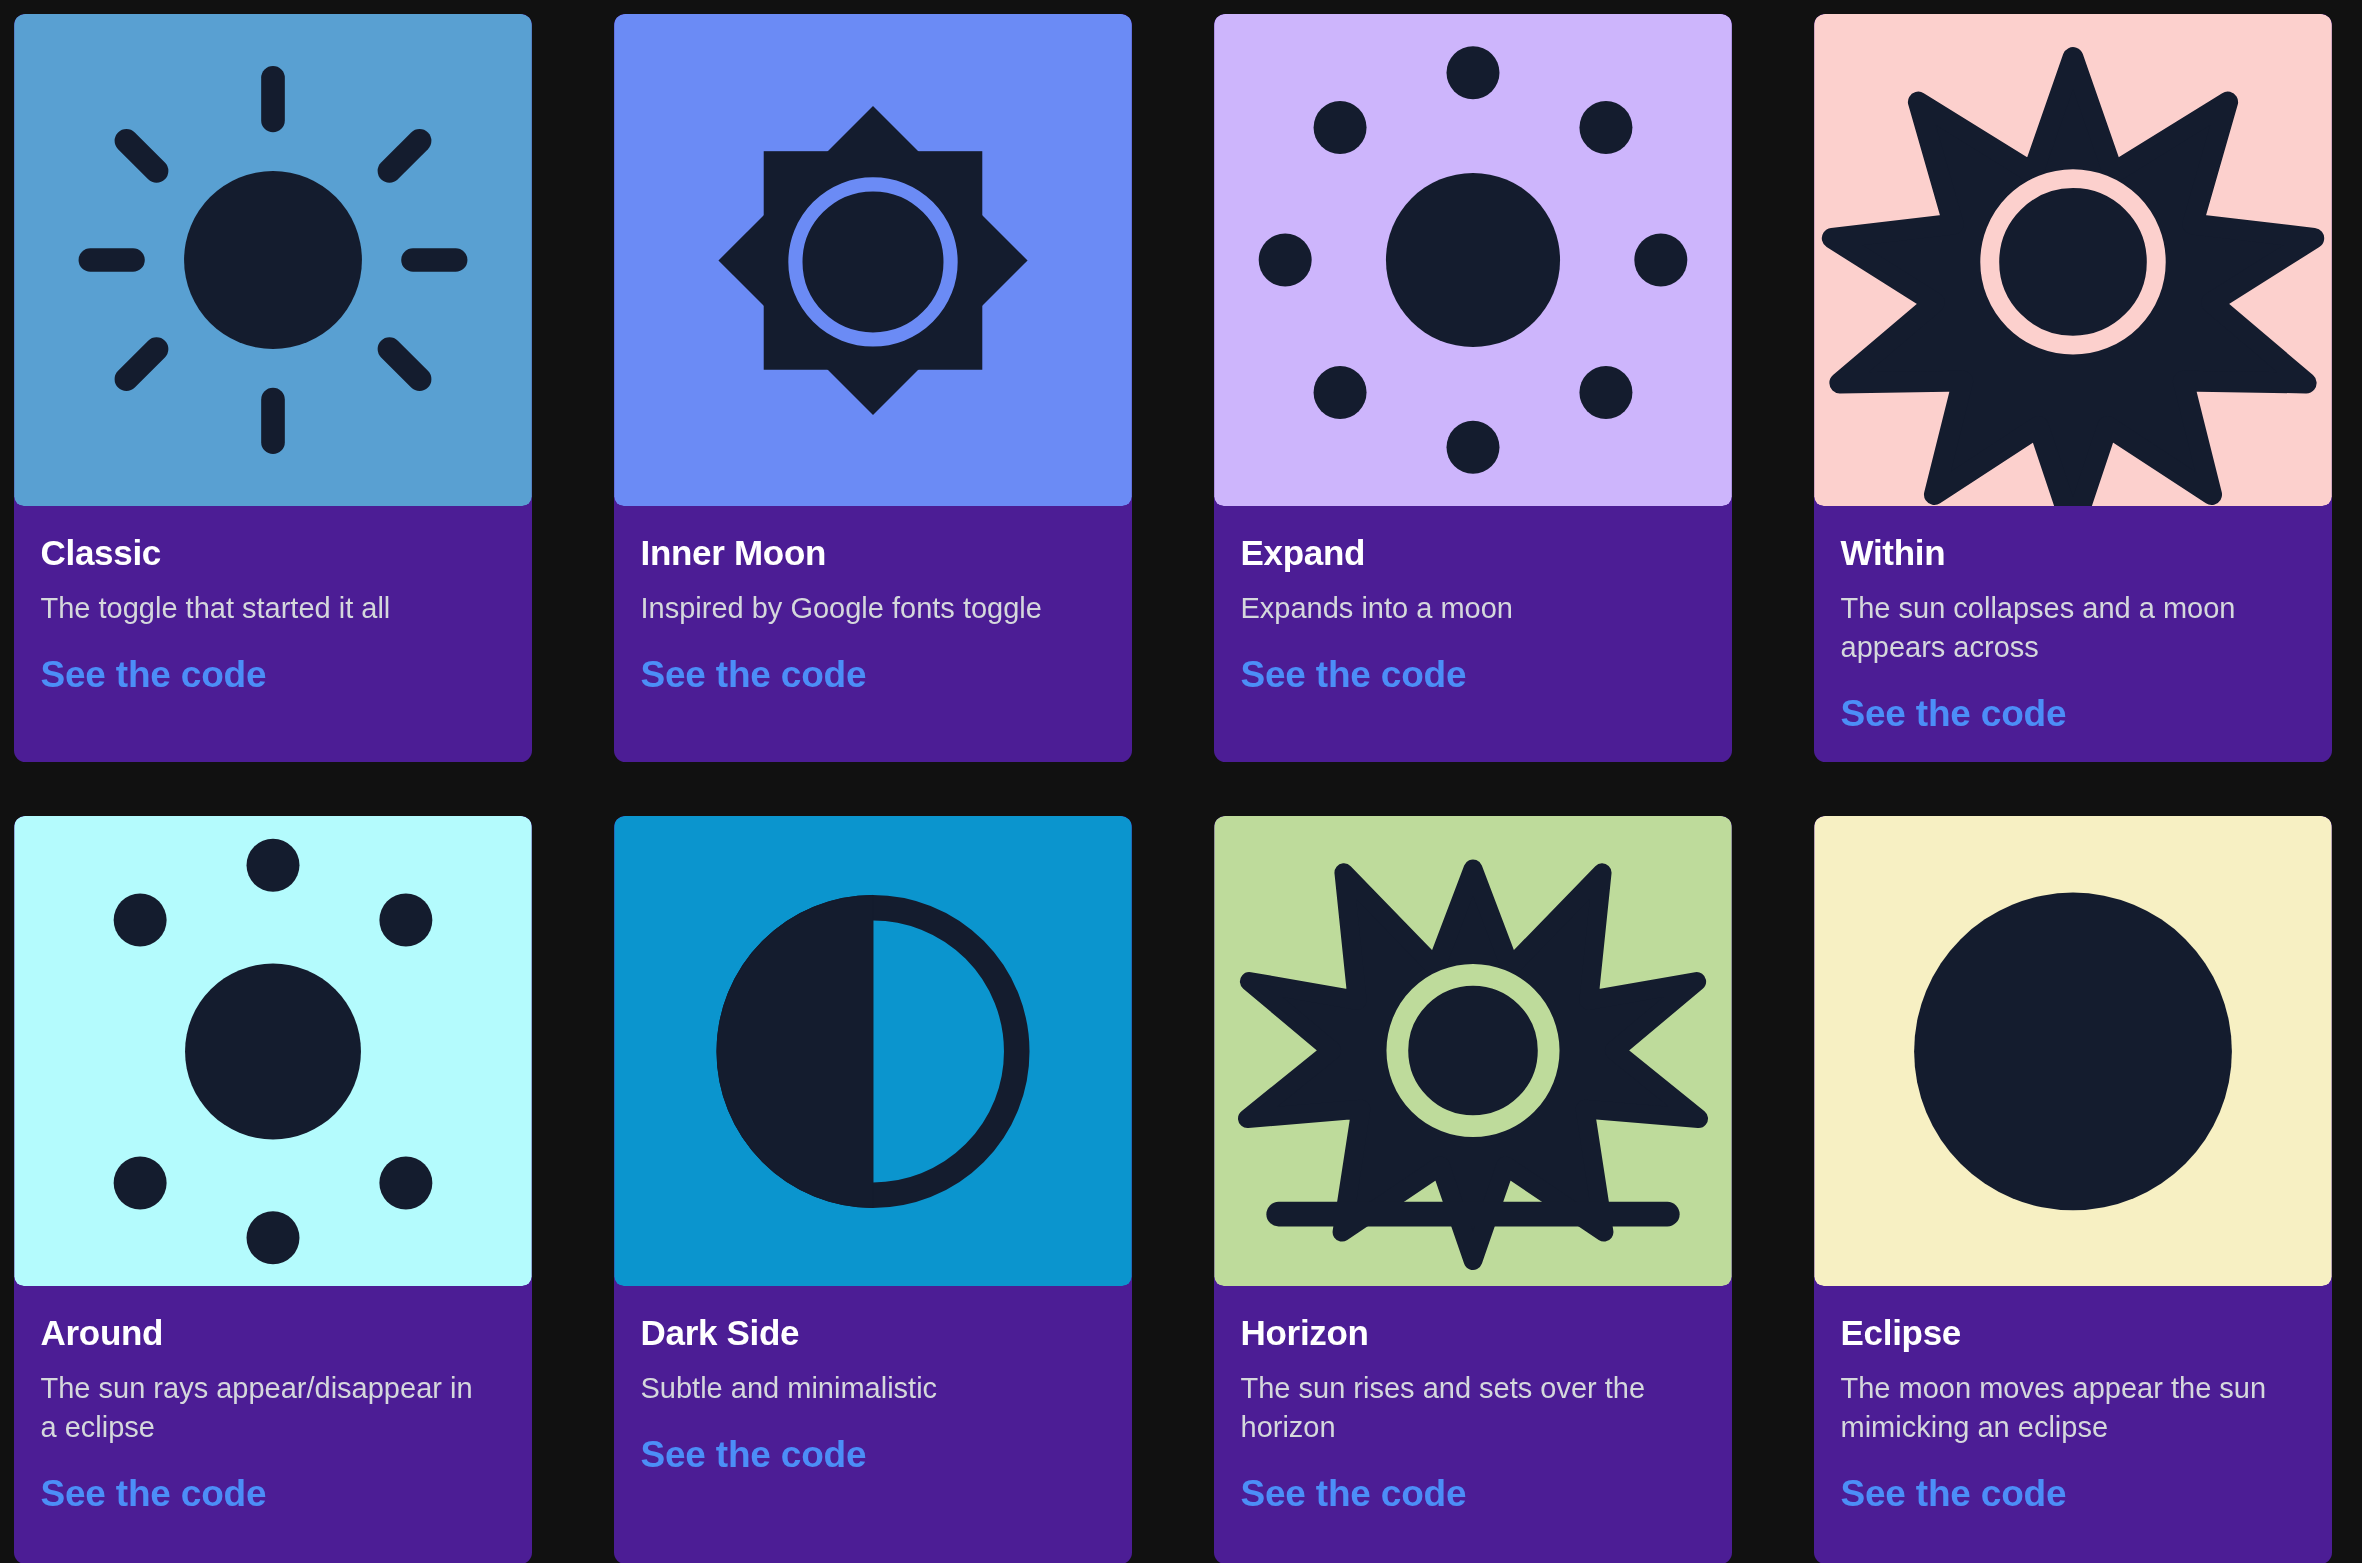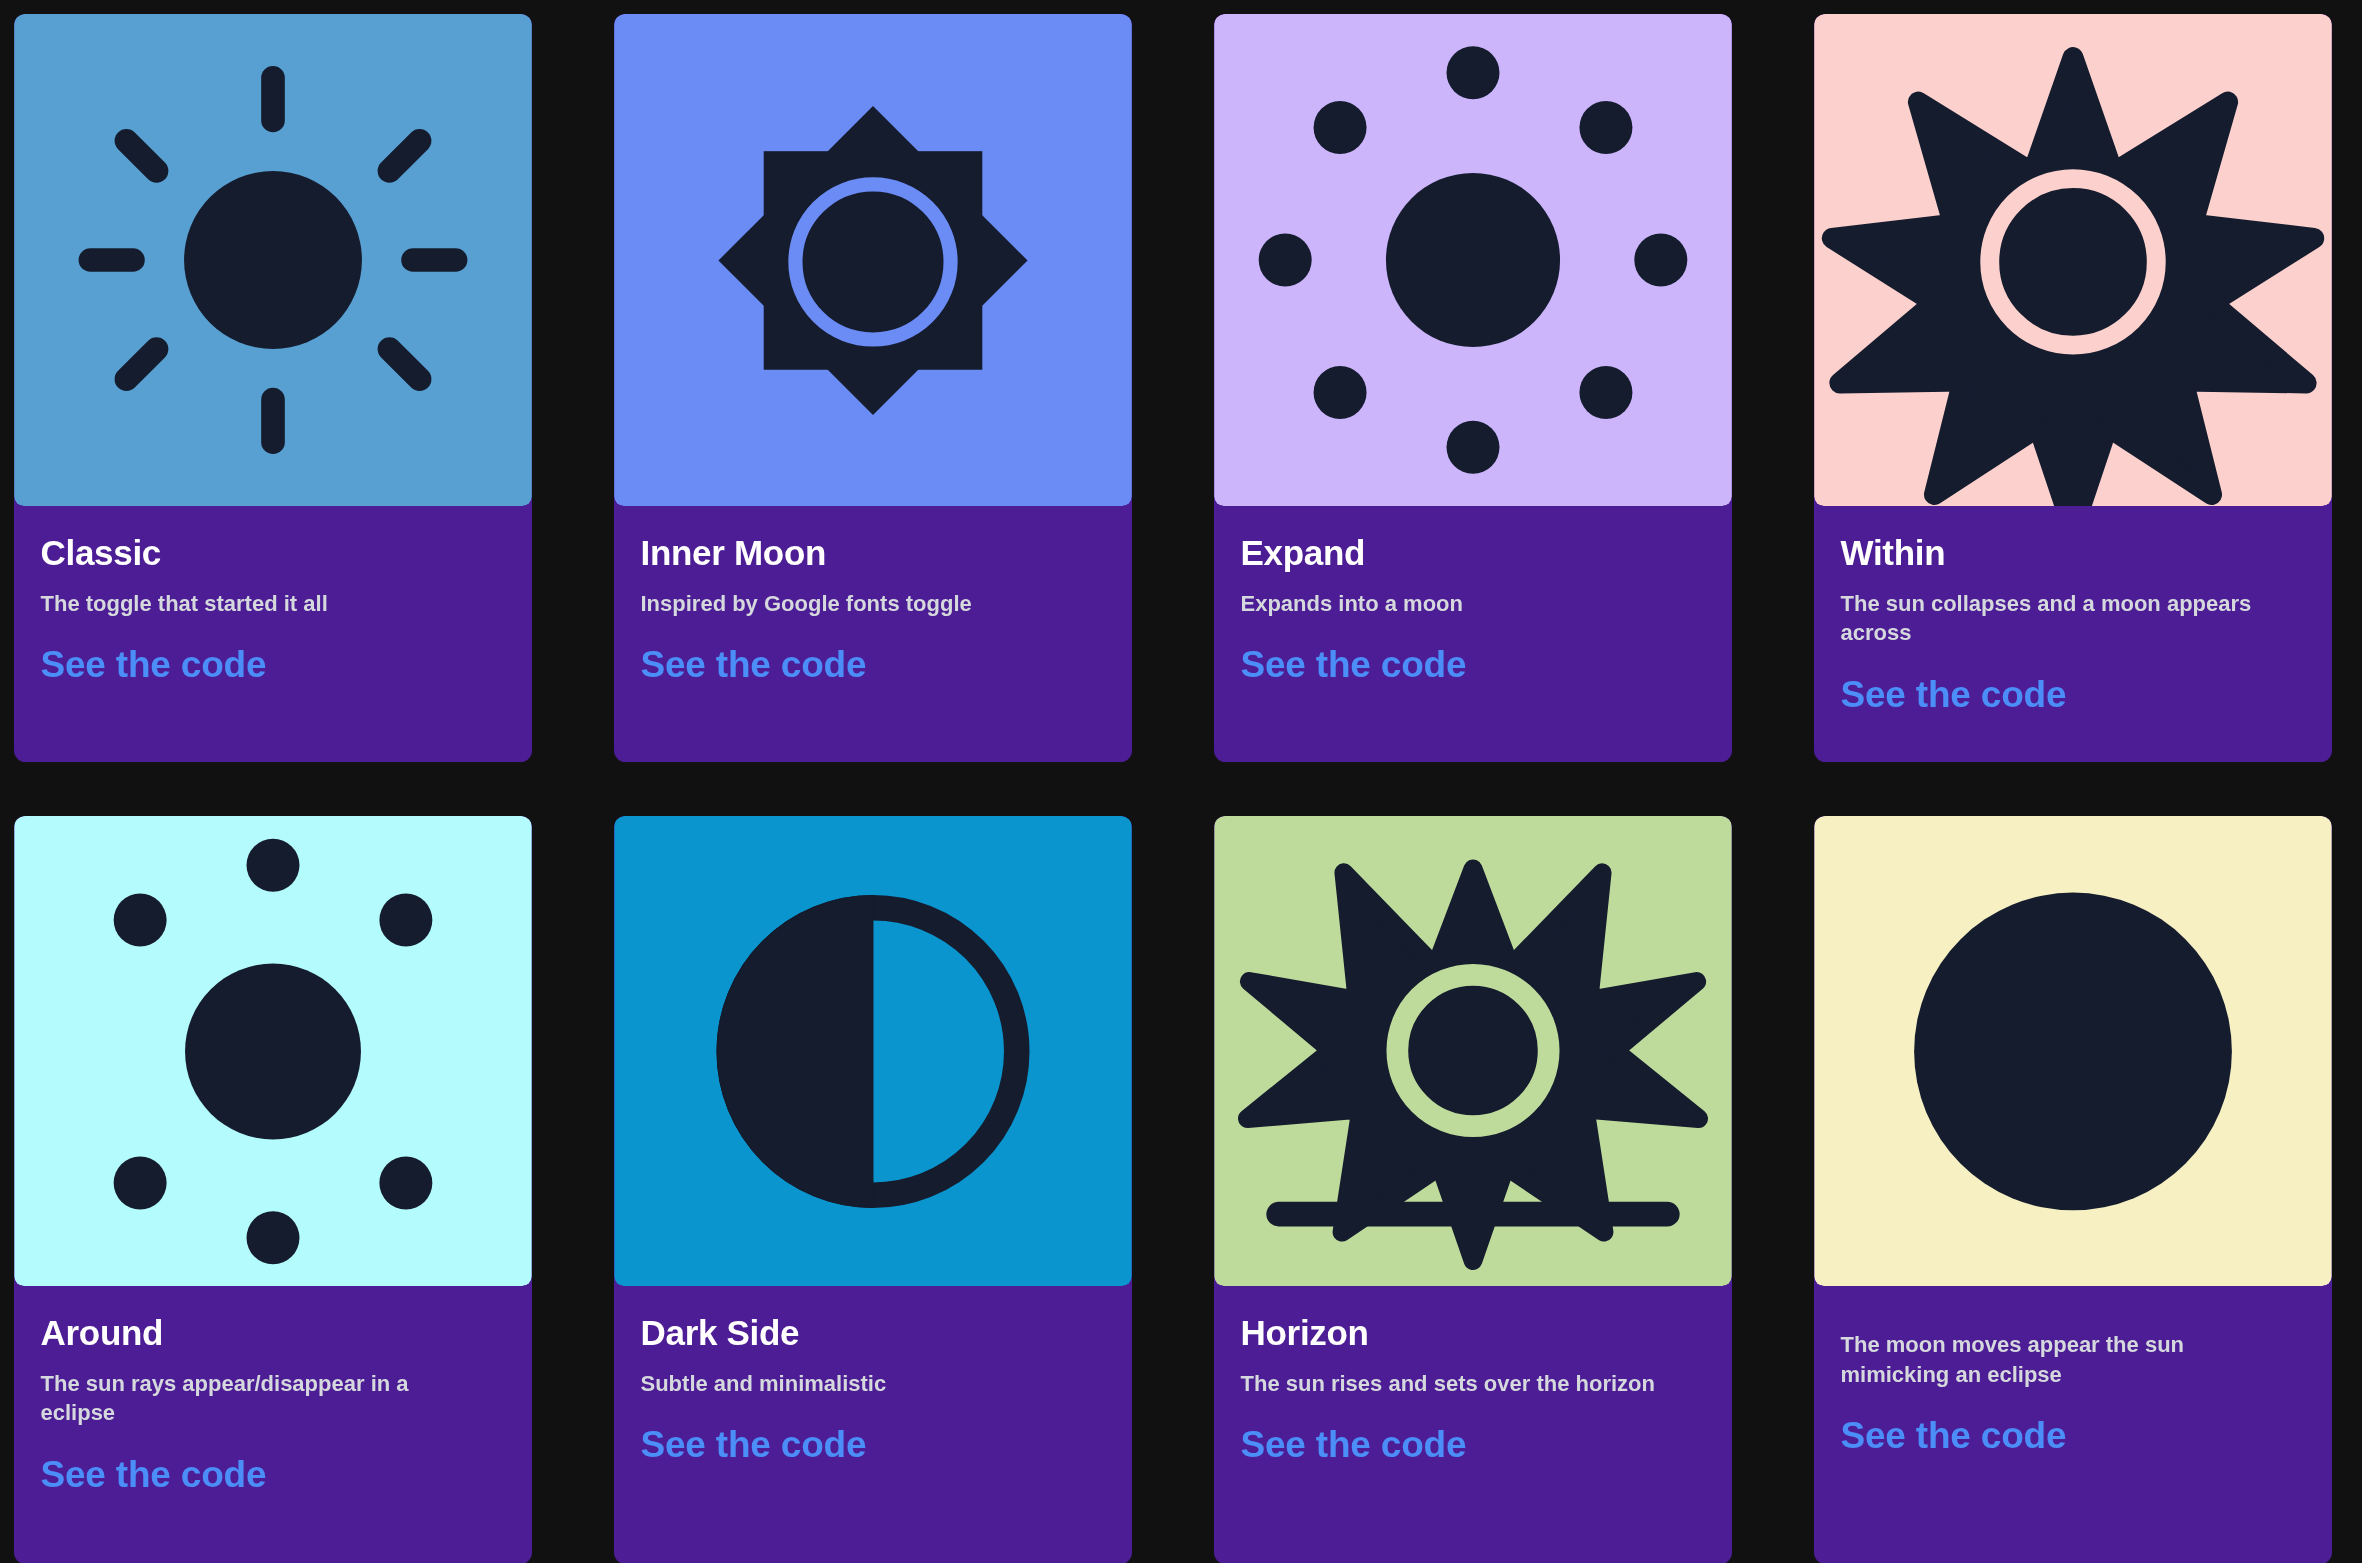--- a/index.html
+++ b/index.html
@@ -51,24 +51,24 @@
   .card-title {
     font-size: 35px;
     font-weight: bold;
     color: #ffffff;
     letter-spacing: -0.3px;
     line-height: 1.1;
   }
 
   .card-desc {
     margin-top: 16px;
-    font-size: 22px;
+    font-size: 29px;
     line-height: 1.36;
     color: #d5d8dc;
-    font-weight: 700;
+    font-weight: 400;
     max-width: 445px;
   }
 
   .card-link {
     display: inline-block;
     margin-top: 25.6px;
     font-size: 37px;
     font-weight: bold;
     color: #4c8ef7;
     text-decoration: none;
@@ -204,19 +204,20 @@
       <a class="card-link">See the code</a>
     </div>
   </div>
 
   <div class="card row2">
     <svg class="card-media" viewBox="0 0 547 497">
       <rect id="tile7" x="0" y="0" width="547" height="497" rx="10" fill="#f7f0c3"></rect>
       <circle id="ico7" cx="273.5" cy="249" r="168" fill="#141c2e"></circle>
     </svg>
     <div class="card-body">
+      <div class="card-title">Eclipse</div>
       <div class="card-desc">The moon moves appear the sun mimicking an eclipse</div>
       <a class="card-link">See the code</a>
     </div>
   </div>
 
 </div>
 
 
 </body></html>

